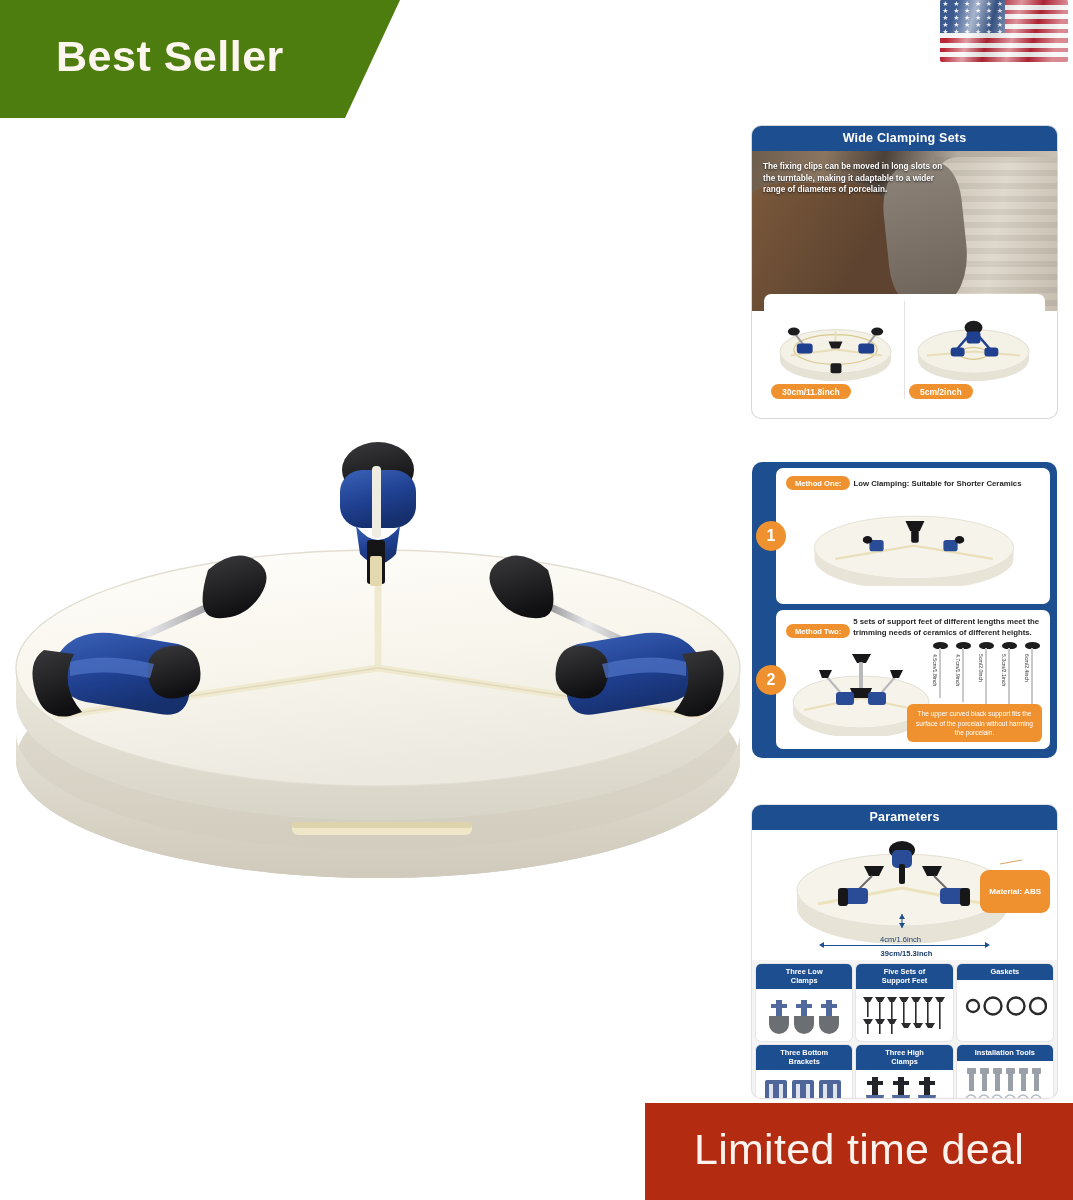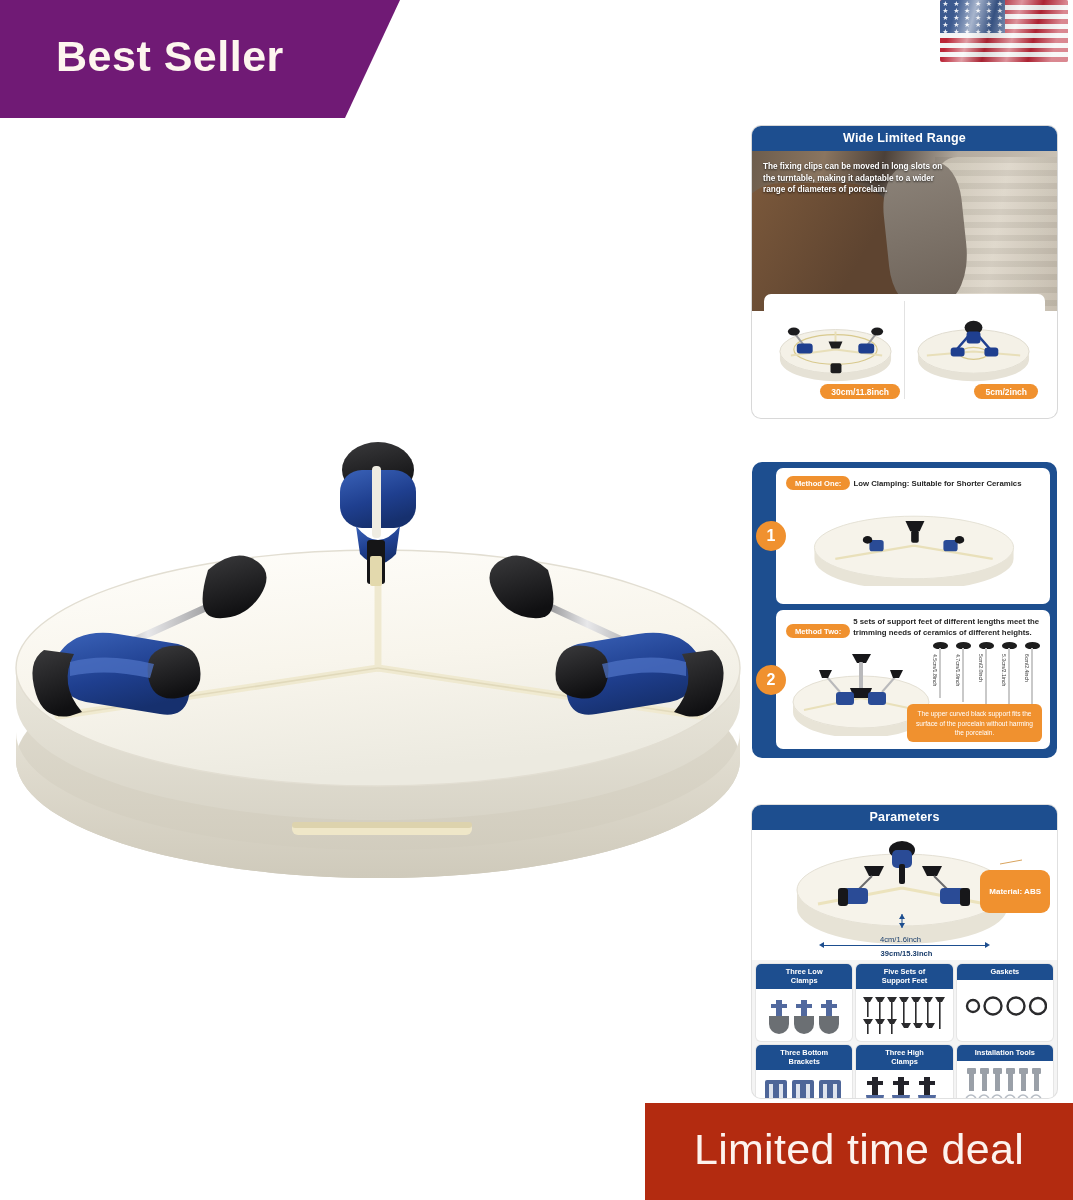--- a/index.html
+++ b/index.html
@@ -8,21 +8,21 @@
     background: #ffffff;
     font-family: "Liberation Sans", sans-serif;
     position: relative;
     overflow: hidden;
   }
 
   
   .best-seller-banner {
     position: absolute; left: 0; top: 0;
     width: 400px; height: 118px;
-    background: #701a75;
+    background: #4d7c0f;
     clip-path: polygon(0 0, 400px 0, 345px 118px, 0 118px);
     display: flex; align-items: center;
   }
   .best-seller-label {
     color: #fdf6ee;
     font-size: 43px;
     font-weight: 600;
     letter-spacing: 0.5px;
     margin-left: 56px;
     margin-top: -6px;
@@ -108,21 +108,21 @@
   }
   .clamp-caption {
     position: absolute; left: 11px; top: 10px; width: 62%;
     color: #fff; font-size: 8.2px; line-height: 1.42; font-weight: bold;
     text-shadow: 0 1px 2px rgba(0,0,0,.75);
   }
   .range-card {
     position: absolute; left: 12px; top: 168px; width: 281px; height: 112px;
     background: #fff; border-radius: 7px; display: flex; gap: 4px; padding: 7px;
   }
-  .range-cell { flex: 1; position: relative; display: flex; flex-direction: column; align-items: flex-end; }
+  .range-cell { flex: 1; position: relative; display: flex; flex-direction: column; align-items: flex-start; }
   .range-cell .disc-wrap { flex: 1; width: 100%; position: relative; }
   .range-pill {
     background: #F0912F; color: #fff; font-size: 8.5px; font-weight: bold;
     border-radius: 9px; padding: 2.5px 11px; white-space: nowrap;
   }
   .range-divider { width: 1px; background: #e2e2e2; }
 
   
   #panel-methods {
     top: 462px; height: 296px;
@@ -326,21 +326,21 @@
       <rect x="340" y="40" width="76" height="58" rx="22" fill="url(#blueG)"></rect>
       <rect x="372" y="36" width="9" height="72" rx="4" fill="#efece2"></rect>
       <path d="M356 96 q22 28 44 0 l-4 28 q-18 20 -36 0 Z" fill="url(#blueG)"></path>
       <rect x="367" y="110" width="18" height="44" rx="3" fill="#151517"></rect>
       <rect x="370" y="126" width="12" height="30" rx="2" fill="#e3d9ad"></rect>
     </g>
   </svg>
 </div>
 
 <div class="panel" id="panel-clamping">
-  <div class="panel-header">Wide Limited Range</div>
+  <div class="panel-header">Wide Clamping Sets</div>
   <div class="clamp-photo">
     <div class="arm"></div>
     <div class="vessel">
       <div class="vessel-rings"></div>
     </div>
     <div class="potter-hand"></div>
     <div class="clamp-caption">The fixing clips can be moved in long slots on the turntable, making it adaptable to a wider range of diameters of porcelain.</div>
   </div>
   <div class="range-card">
     <div class="range-cell">

